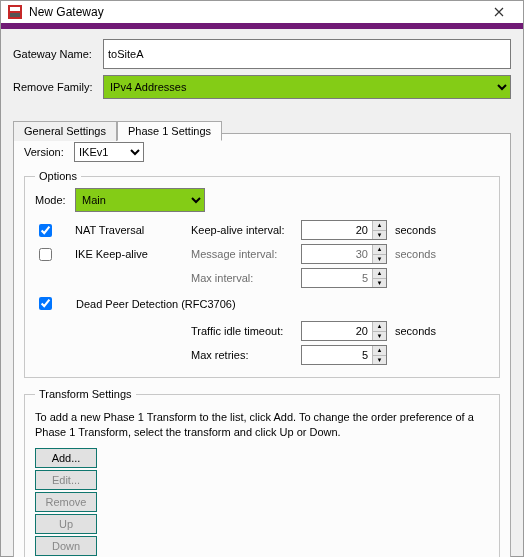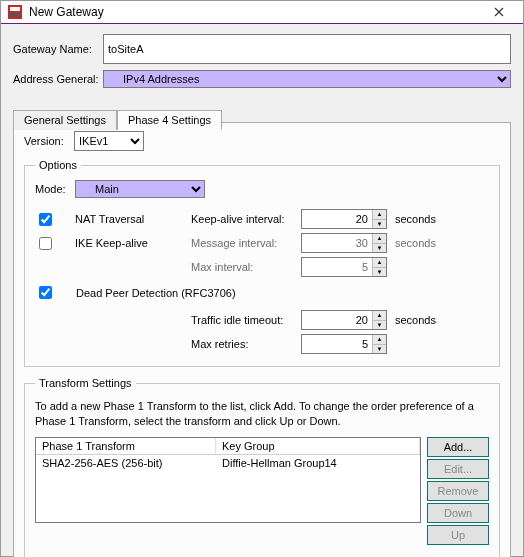--- a/index.html
+++ b/index.html
@@ -14,21 +14,21 @@
     width: 524px;
     height: 557px;
     background: #f0f0f0;
     border: 1px solid #999;
     display: flex;
     flex-direction: column;
   }
   .titlebar {
     height: 28px;
     background: #fff;
-    border-bottom: 1px solid #701a75;
+    border-bottom: 6px solid #701a75;
     display: flex;
     align-items: center;
     padding: 0 6px;
   }
   .titlebar .app-icon {
     width: 16px; height: 16px;
     margin-right: 6px;
     display: inline-flex;
   }
   .titlebar .title { flex: 1; font-size: 12px; }
@@ -54,25 +54,25 @@
   .textfield {
     flex: 1;
     height: 20px;
     border: 1px solid #7a7a7a;
     background: #fff;
     padding: 14px 4px;
     font: inherit;
   }
   .select {
     flex: 1;
-    height: 18px;
-    border: 1px solid #7a7a7a;
-    background: #c4b5fd;
-    font: inherit;
-    padding: 0 15px;
+    height: 24px;
+    border: 1px solid #7a7a7a;
+    background: #84cc16;
+    font: inherit;
+    padding: 0 2px;
   }
   
   .tabs {
     margin-top: 8px;
     display: flex;
     flex-direction: column;
     flex: 1;
   }
   .tabstrip {
     display: flex;
@@ -240,30 +240,30 @@
   </div>
 
   <div class="body">
 
     <div class="row">
       <label>Gateway Name:</label>
       <input class="textfield" type="text" value="toSiteA" style="">
     </div>
 
     <div class="row">
-      <label>Address General:</label>
+      <label>Remove Family:</label>
       <select class="select">
         <option selected="">IPv4 Addresses</option>
       </select>
     </div>
 
     <div class="tabs">
       <div class="tabstrip">
         <div class="tab">General Settings</div>
-        <div class="tab active">Phase 4 Settings</div>
+        <div class="tab active">Phase 1 Settings</div>
       </div>
       <div class="tabpanel">
 
         <div class="row" style="margin-bottom:2px;">
           <label style="width:50px">Version:</label>
           <select class="ver-select">
             <option selected="">IKEv1</option>
           </select>
         </div>
 
@@ -362,38 +362,26 @@
               <span class="unit" style="visibility:hidden">seconds</span>
             </div>
           </div>
         </fieldset>
 
         <fieldset style="flex:1; display:flex; flex-direction:column;">
           <legend>Transform Settings</legend>
           <div class="transform-desc">To add a new Phase 1 Transform to the list, click Add. To change the order preference of a Phase 1 Transform, select the transform and click Up or Down.</div>
 
           <div class="transform-body">
-            <div class="listview">
-              <div class="lv-header">
-                <div class="col1">Phase 1 Transform</div>
-                <div class="col2">Key Group</div>
-              </div>
-              <div class="lv-rows">
-                <div class="lv-row">
-                  <div class="col1">SHA2-256-AES (256-bit)</div>
-                  <div class="col2">Diffie-Hellman Group14</div>
-                </div>
-              </div>
-            </div>
             <div class="btncol">
               <button>Add...</button>
               <button disabled="">Edit...</button>
               <button disabled="">Remove</button>
+              <button disabled="">Up</button>
               <button disabled="">Down</button>
-              <button disabled="">Up</button>
             </div>
           </div>
 
           <div class="infobar">
             <span class="info-icon">
               <svg viewBox="0 0 22 22" width="22" height="22">
                 <ellipse cx="11" cy="11" rx="10" ry="7" fill="#fff" stroke="#3a6ea5" stroke-width="1.2"></ellipse>
                 <circle cx="11" cy="6.5" r="1.4" fill="#3a6ea5"></circle>
                 <rect x="9.8" y="9" width="2.4" height="7" rx="1" fill="#3a6ea5"></rect>
               </svg>

